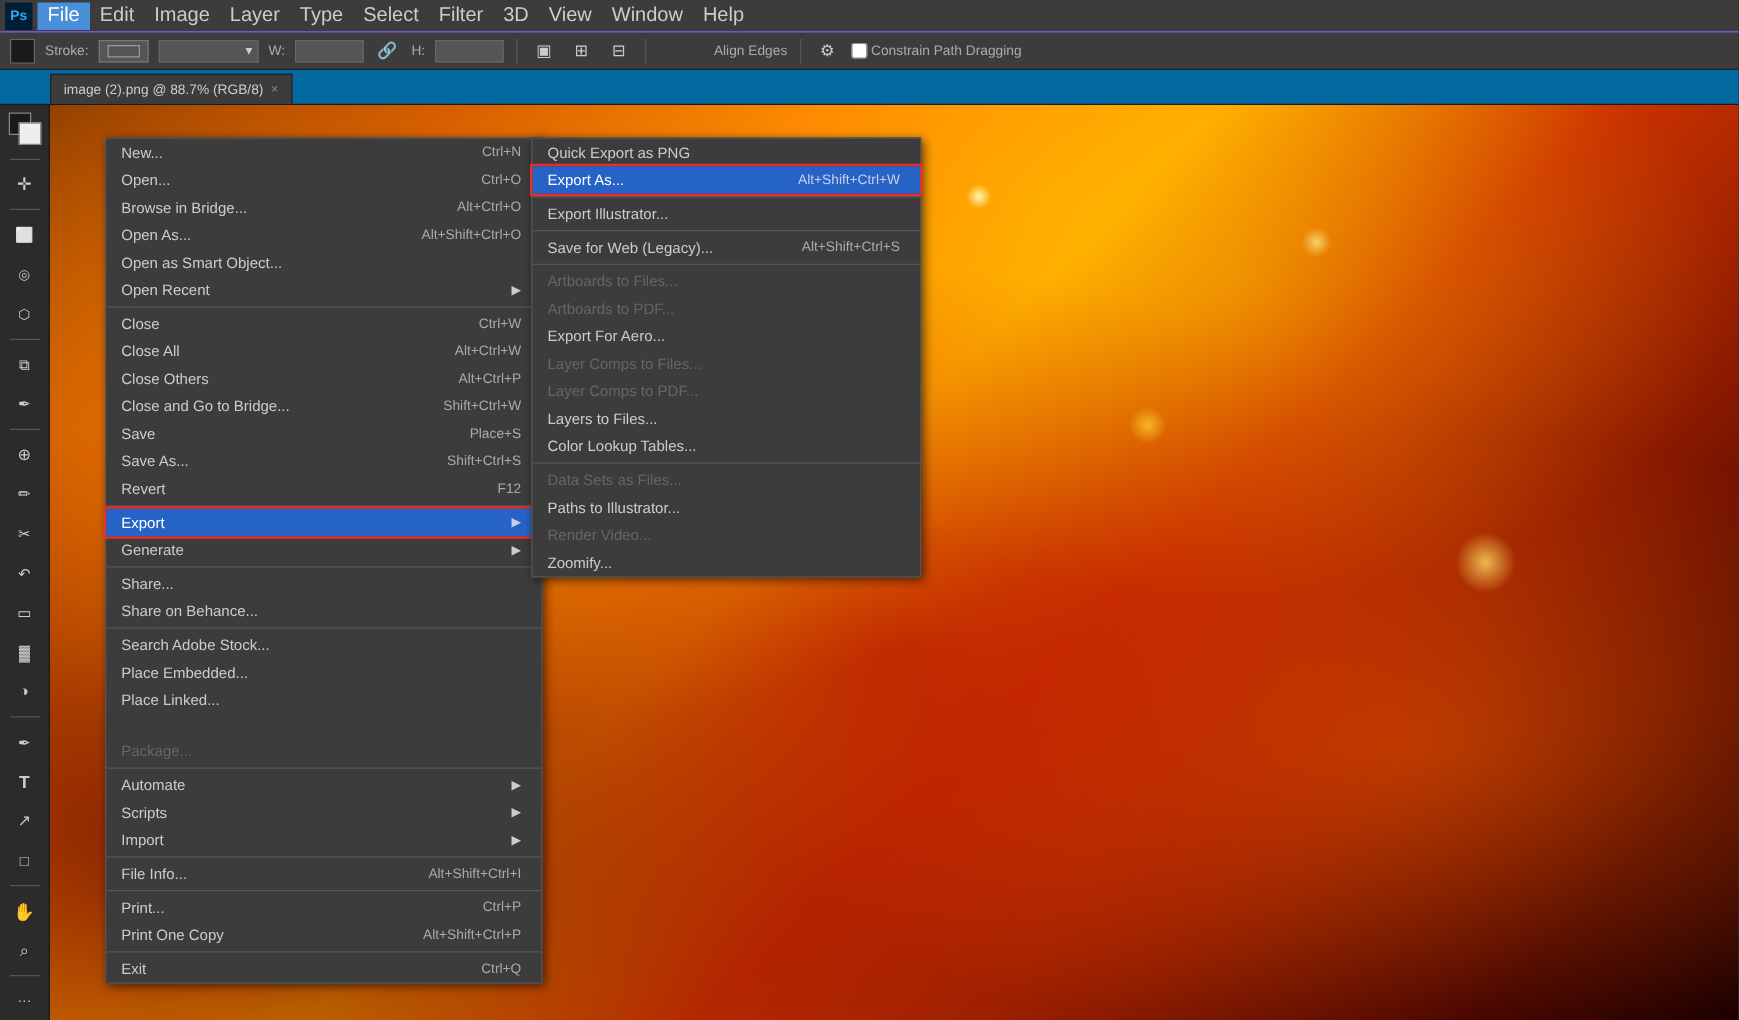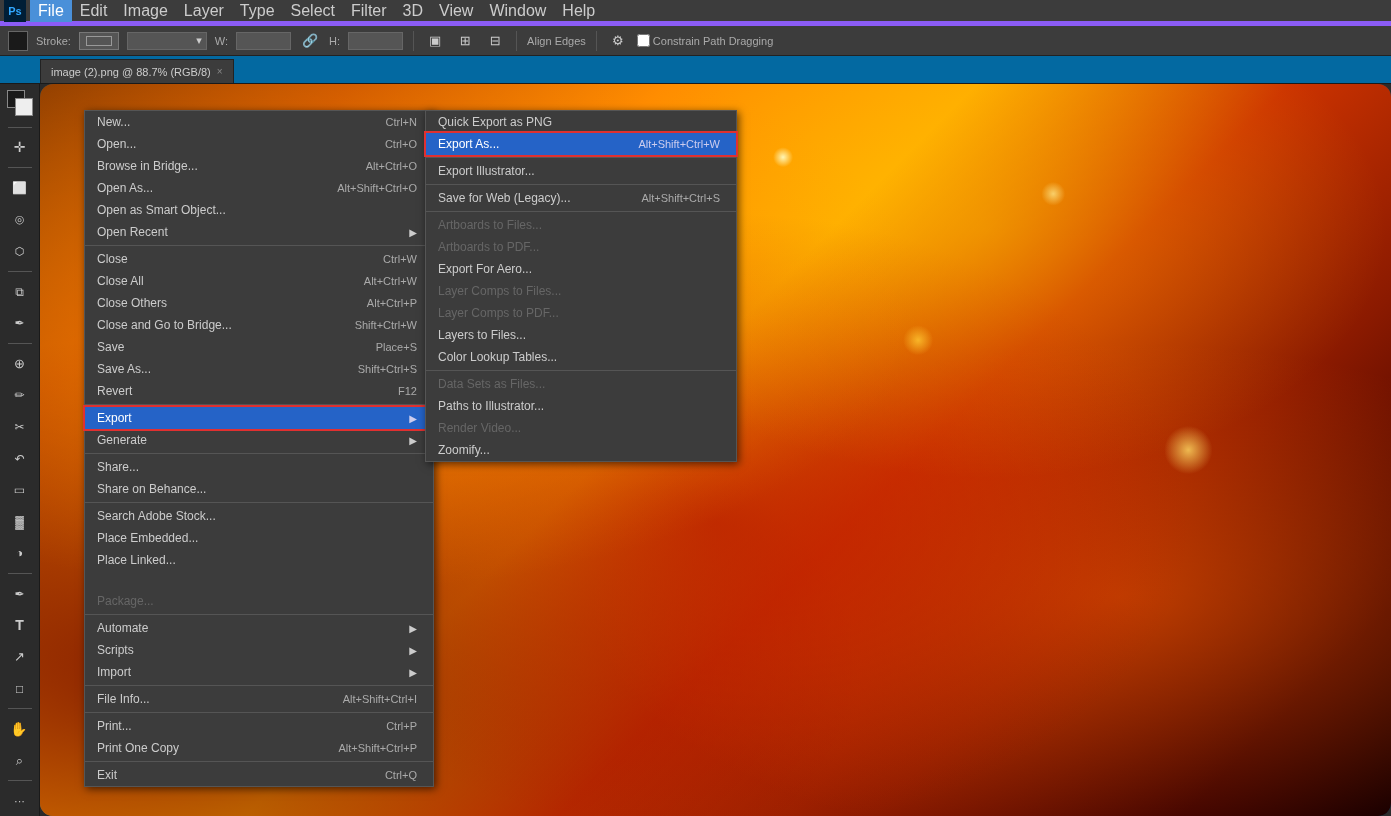--- a/index.html
+++ b/index.html
@@ -1,21 +1,21 @@
 <!DOCTYPE html>
 <html><head>
   <meta charset="utf-8">
   <style>
     * { margin: 0; padding: 0; box-sizing: border-box; }
     body { width: 1391px; height: 816px; overflow: hidden; font-family: 'Segoe UI', Arial, sans-serif; font-size: 12px; background: #2b2b2b; color: #ccc; user-select: none; }
 
     
     #menu-bar {
       display: flex; align-items: center; height: 26px;
-      background: #3c3c3c; border-bottom: 5px solid #8b5cf6;
+      background: #3c3c3c; border-bottom: 1px solid #8b5cf6;
       padding: 0 4px; position: relative; z-index: 100;
     }
     .ps-logo {
       width: 22px; height: 22px; background: #001e36;
       display: flex; align-items: center; justify-content: center;
       font-size: 11px; font-weight: bold; color: #31a8ff; margin-right: 4px;
     }
     .menu-item {
       padding: 2px 8px; color: #ccc; cursor: pointer; font-size: 16px;
     }
@@ -44,21 +44,21 @@
     .options-dropdown {
       width: 80px; height: 18px; background: #555; border: 1px solid #666;
       display: flex; align-items: center; justify-content: space-between;
       padding: 0 4px; font-size: 11px; color: #ccc;
     }
     .options-icon-btn {
       width: 22px; height: 22px; display: flex; align-items: center; justify-content: center;
       background: transparent; border: none; color: #ccc; cursor: pointer; font-size: 13px;
     }
     .options-divider { width: 1px; height: 20px; background: #555; margin: 0 2px; }
-    .align-edges { font-size: 11px; color: #aaa; }
+    .align-edges { font-size: 11px; color: #aaa; margin-left: 44px; }
     .constrain-path { font-size: 11px; color: #aaa; display: flex; align-items: center; gap: 3px; }
 
     
     #tab-bar {
       height: 28px; background: #0369a1; display: flex; align-items: flex-end;
       border-bottom: 1px solid #1a1a1a; padding-left: 40px;
     }
     .doc-tab {
       height: 24px; background: #3c3c3c; border: 1px solid #222; border-bottom: none;
       padding: 0 10px; display: flex; align-items: center; gap: 6px;
@@ -79,21 +79,21 @@
     }
     .tool-btn {
       width: 30px; height: 30px; display: flex; align-items: center; justify-content: center;
       background: transparent; border: none; color: #ccc; cursor: pointer; font-size: 14px;
       border-radius: 2px;
     }
     .tool-separator { width: 24px; height: 1px; background: #555; margin: 3px 0; }
 
     
     #canvas-area {
-      flex: 1; background: #0c4a6e; overflow: hidden; position: relative; border-radius: 13px;
+      flex: 1; background: #0c4a6e; overflow: hidden; position: relative;
     }
     .canvas-bg {
       width: 100%; height: 100%;
       background: linear-gradient(135deg, #8b3a00 0%, #cc5500 15%, #ff8c00 30%, #ffaa00 45%, #cc3300 60%, #8b1a00 75%, #3a0000 90%, #1a0000 100%);
       position: relative;
     }
     
     .lava-overlay {
       position: absolute; top: 0; left: 0; width: 100%; height: 100%;
       background: 

